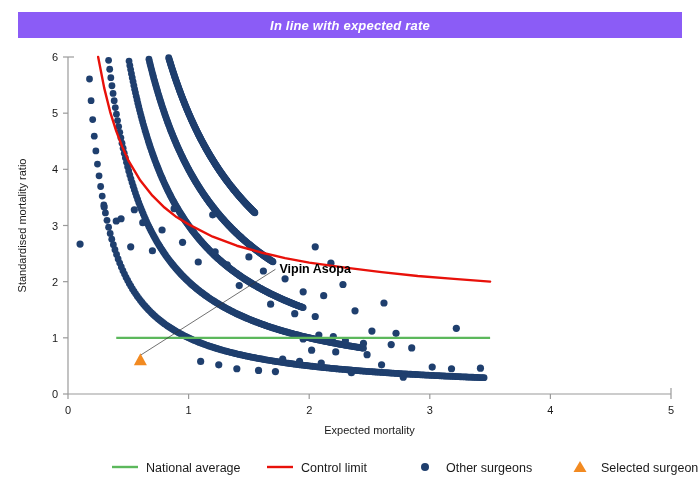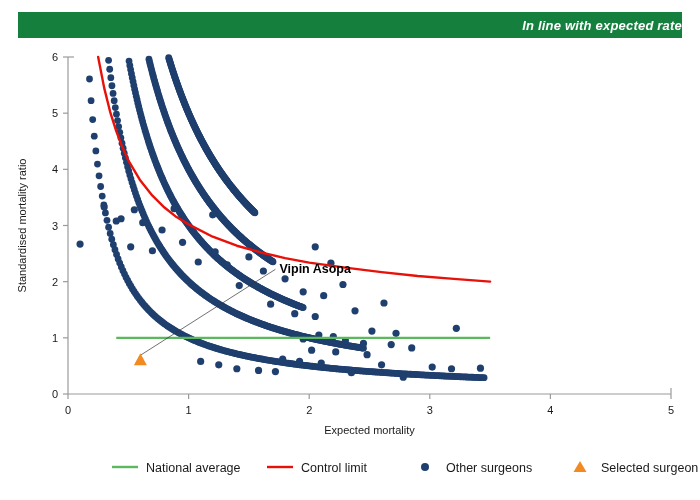--- a/index.html
+++ b/index.html
@@ -34,21 +34,21 @@
   .tick-label{font-family:"Liberation Sans","DejaVu Sans",sans-serif;font-size:11px;fill:#1a1a1a;}
   .axis-title{font-family:"Liberation Sans","DejaVu Sans",sans-serif;font-size:11px;fill:#1a1a1a;}
   .pt{fill:#1f3f6e;}
   .annot-text{font-family:"Liberation Sans","DejaVu Sans",sans-serif;font-size:12.5px;font-weight:bold;fill:#000;}
   .leader{stroke:#333;stroke-width:.7;fill:none;}
   .legend-text{font-family:"Liberation Sans","DejaVu Sans",sans-serif;font-size:12.5px;fill:#1a1a1a;}
 </style>
 </head>
 <body>
 
-<div id="banner" style="background: #15803d; justify-content: flex-end;">
+<div id="banner" style="background: #8b5cf6;">
   <span id="banner-text" style="color: rgb(255, 255, 255);">In line with expected rate</span>
 </div>
 
 <div id="plot-area">
   <svg id="chart-svg" width="700" height="500">
       <line x1="68" y1="57" x2="68" y2="394" class="axis-line"></line>
       <line x1="68" y1="394" x2="671" y2="394" class="axis-line"></line>
       <line x1="63" y1="394" x2="68" y2="394" class="tick"></line>
       <text x="58" y="398" class="tick-label" text-anchor="end">0</text>
       <line x1="63" y1="337.8333333333333" x2="68" y2="337.8333333333333" class="tick"></line>

